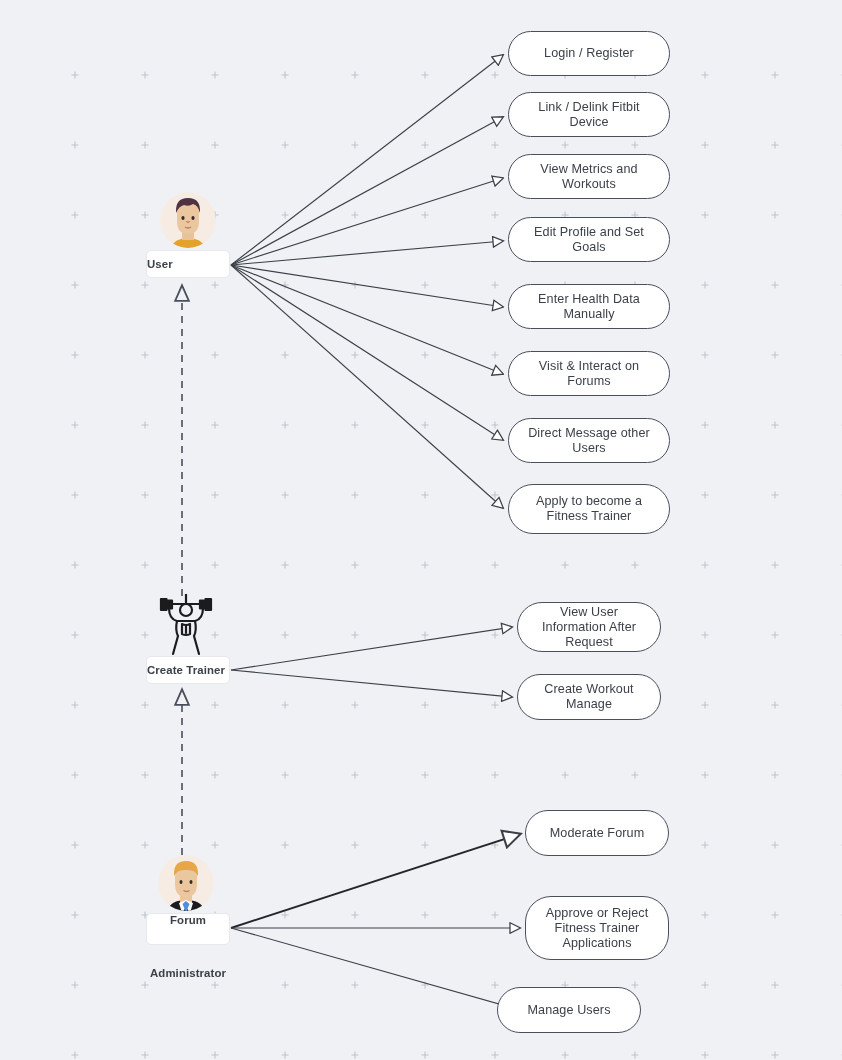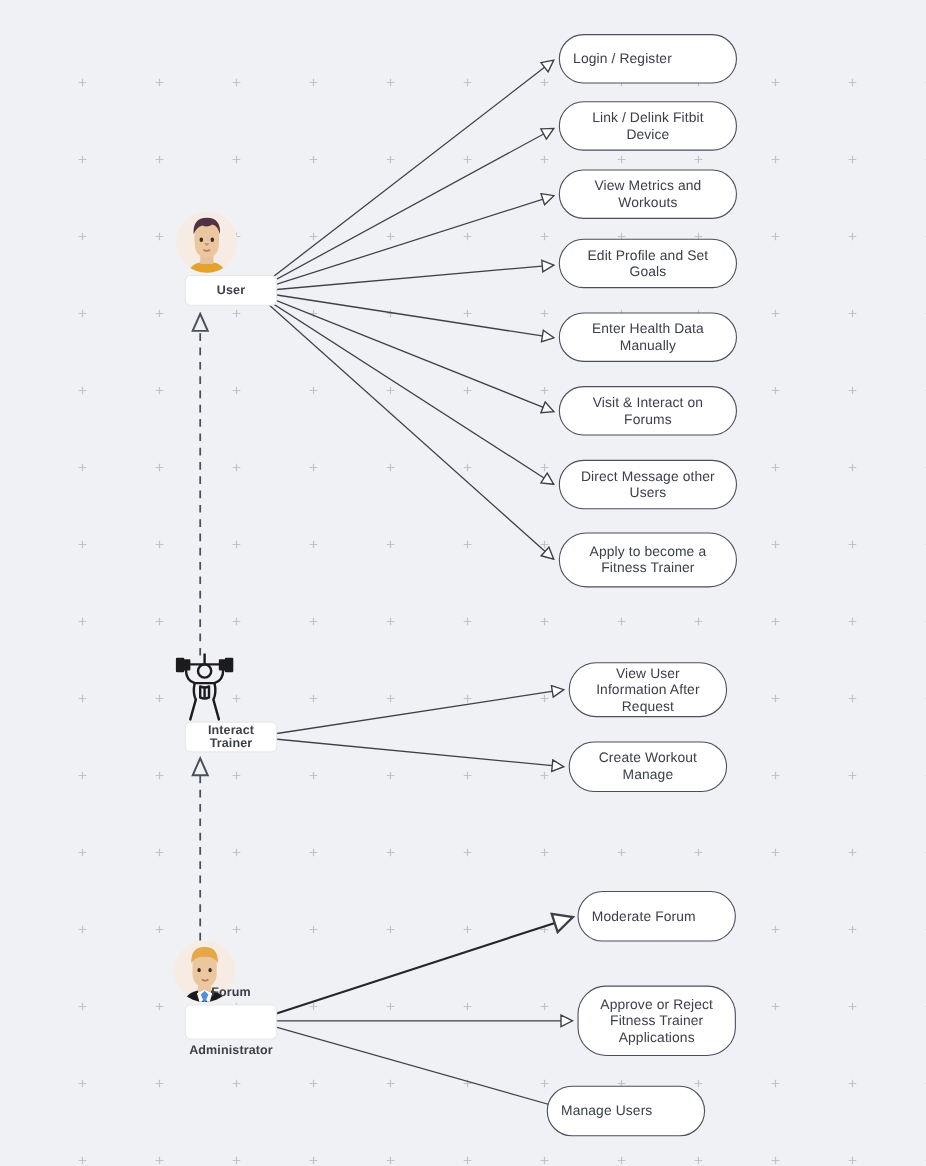--- a/index.html
+++ b/index.html
@@ -34,21 +34,21 @@
     height: 1060px;
   }
   .usecase {
     position: absolute;
     box-sizing: border-box;
     background: #ffffff;
     border: 1.3px solid #4a4f5e;
     border-radius: 26px;
     display: flex;
     align-items: center;
-    justify-content: flex-start;
+    justify-content: center;
     text-align: center;
     color: #3b4049;
     font-size: 12.6px;
     line-height: 15px;
     letter-spacing: .1px;
     padding: 2px 12px;
   }
   .actor {
     position: absolute;
   }
@@ -58,23 +58,22 @@
     background: #ffffff;
     border: 1px solid #e7e8ec;
     border-radius: 5px;
     color: #3b4049;
     font-size: 11.4px;
     font-weight: bold;
     line-height: 12.5px;
     text-align: center;
     display: flex;
     align-items: center;
-    justify-content: center;
+    justify-content: flex-start;
     letter-spacing: .1px;
-    margin-left: 22px;
   }
   .avatar {
     position: absolute;
     border-radius: 50%;
     overflow: hidden;
   }
   .trainer-icon {
     position: absolute;
   }
 </style>
@@ -210,21 +209,21 @@
           <circle cx="30" cy="16" r="6"></circle>
           <path d="M13 14 q0 11 8 13 l18 0 q8 -2 8 -13"></path>
           <path d="M21 27 q-2 9 1 15 l-5 18"></path>
           <path d="M39 27 q2 9 -1 15 l5 18"></path>
           <path d="M26 30 q4 2 8 0 l0 10 q-4 2 -8 0 z"></path>
           <line x1="30" y1="31" x2="30" y2="39"></line>
         </g>
       </svg>
     </div>
     <div class="actor-label" style="left:146px;top:656px;width:84px;height:28px;">
-      <span>Interact Trainer</span>
+      <span>Create Trainer</span>
     </div>
   </div>
 
   <div class="actor">
     <div class="avatar" style="left:158px;top:855px;width:56px;height:58px;">
       <svg width="56" height="58" viewBox="0 0 56 58">
         <circle cx="28" cy="28" r="28" fill="#f7ece3"></circle>
         <g clip-path="url(#aclip)">
           <clipPath id="aclip">
               <circle cx="28" cy="28" r="28"></circle>

